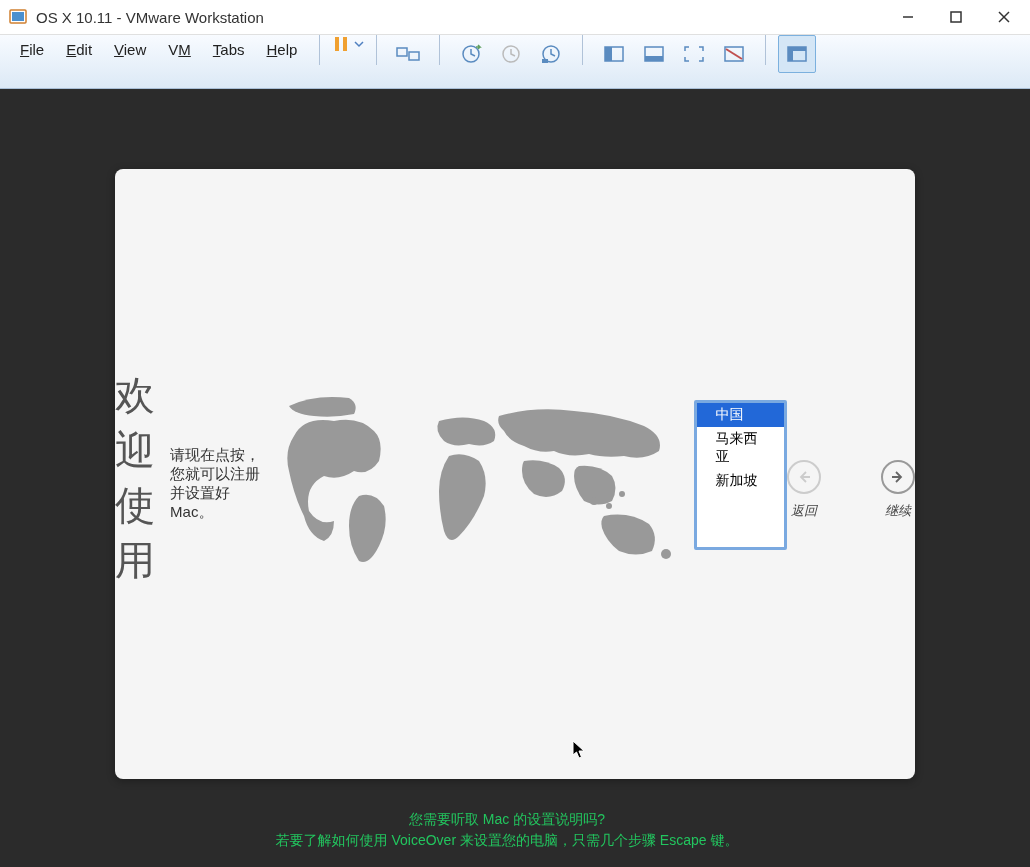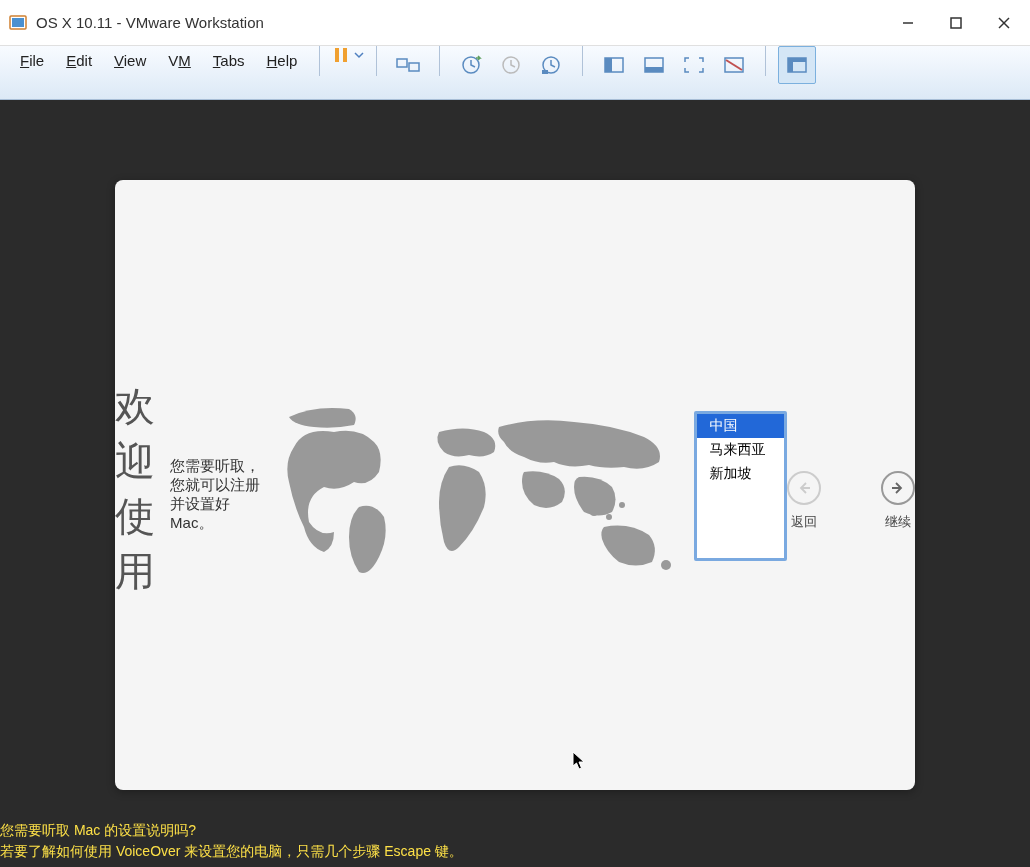--- a/index.html
+++ b/index.html
@@ -1,19 +1,19 @@
 <!DOCTYPE html>
 <html><head>
 <meta charset="utf-8">
 <style>
 * { margin: 0; padding: 0; box-sizing: border-box; font-family: "Segoe UI", Tahoma, sans-serif; }
 body { width: 1030px; height: 867px; overflow: hidden; background: #fff; }
 
 
-.titlebar { height: 46px; background: #fff; border-bottom: 1px solid #e0e0e0; display: flex; align-items: center; padding: 0 8px; }
+.titlebar { height: 35px; background: #fff; border-bottom: 1px solid #e0e0e0; display: flex; align-items: center; padding: 0 8px; }
 .titlebar .app-icon { width: 20px; height: 20px; margin-right: 8px; display: flex; align-items: center; justify-content: center; }
 .titlebar .title { font-size: 15px; color: #333; flex: 1; }
 .titlebar .win-controls { display: flex; gap: 28px; margin-right: 8px; }
 .titlebar .win-btn { width: 20px; height: 20px; display: flex; align-items: center; justify-content: center; cursor: pointer; font-size: 14px; color: #333; }
 
 
 .toolbar { height: 54px; background: linear-gradient(#f8fbff, #dce9f6); border-bottom: 1px solid #a8bed6; display: flex; align-items: flex-start; padding: 0 10px; gap: 2px; }
 .menu-item { padding: 6px 10px; font-size: 15px; color: #222; cursor: pointer; }
 .menu-item .ul { text-decoration: underline; }
 .tb-sep { width: 1px; height: 30px; background: #b0c2d8; margin: 0 10px; }
@@ -25,37 +25,37 @@
 .vm-area { height: 778px; background: #2b2b2b; display: flex; flex-direction: column; align-items: center; padding-top: 80px; position: relative; }
 
 
 .setup-window { width: 800px; height: 610px; background: #f5f5f5; border-radius: 8px; display: flex; flex-direction: row; align-items: center; padding: 20px 0; box-shadow: 0 2px 8px rgba(0,0,0,0.3); }
 .setup-title { font-size: 40px; font-weight: 300; color: #555; margin-top: 8px; letter-spacing: 2px; }
 .setup-subtitle { font-size: 15px; color: #333; margin-top: 20px; }
 .world-map { width: 430px; height: 210px; margin-top: 24px; display: flex; align-items: center; justify-content: center; }
 
 
 .country-list { width: 270px; height: 150px; background: #fff; border: 3px solid #7aa9e0; border-radius: 2px; margin-top: 2px; overflow: hidden; }
-.country-item { padding: 3px 12px; font-size: 14px; cursor: pointer; }
+.country-item { padding: 3px 18px; font-size: 14px; cursor: pointer; }
 .country-item.selected { background: #2268d8; color: #fff; }
 
 .show-all-row { width: 270px; display: flex; align-items: center; gap: 8px; margin-top: 14px; }
 .show-all-row input { width: 14px; height: 14px; }
 .show-all-row label { font-size: 14px; color: #444; }
 
 
 .nav-buttons { display: flex; gap: 60px; margin-top: 32px; }
-.nav-btn { display: flex; flex-direction: column; align-items: center; gap: 8px; cursor: pointer; }
+.nav-btn { display: flex; flex-direction: column; align-items: center; gap: 8px; cursor: pointer; font-style: italic; }
 .nav-circle { width: 34px; height: 34px; border: 2px solid #999; border-radius: 50%; display: flex; align-items: center; justify-content: center; }
 .nav-btn.disabled .nav-circle { border-color: #ccc; }
 .nav-btn.disabled { cursor: default; }
 .nav-label { font-size: 13px; color: #444; }
 
 
-.vm-footer { position: absolute; bottom: 16px; left: 0; right: 16px; color: #fde047; font-size: 14px; line-height: 1.5; }
+.vm-footer { position: absolute; bottom: 16px; left: 0; right: 16px; text-align: center; color: #22c55e; font-size: 14px; line-height: 1.5; }
 
 
 .cursor { position: absolute; width: 14px; height: 20px; pointer-events: none; }
 </style>
 </head>
 <body>
 
 <div class="titlebar">
   <div class="app-icon">
     <svg width="20" height="20" viewBox="0 0 20 20">
@@ -160,21 +160,21 @@
         <rect x="1" y="1" width="18" height="4" fill="#5a8bc0"></rect>
         <rect x="1" y="1" width="5" height="14" fill="#5a8bc0"></rect>
       </svg>
   </div>
 </div>
 
 <div class="vm-area">
 
   <div class="setup-window">
     <div class="setup-title">欢迎使用</div>
-    <div class="setup-subtitle">您需要听取，您就可以注册并设置好 Mac。</div>
+    <div class="setup-subtitle">请现在点按，您就可以注册并设置好 Mac。</div>
 
     <div class="world-map">
       <svg width="430" height="200" viewBox="0 0 430 200">
         <g fill="#999">
 
           <path d="M30 50 Q40 30 70 35 Q95 30 110 45 Q120 55 115 75 Q105 90 90 85 Q75 95 60 90 Q40 100 45 125 Q55 140 70 135 Q70 150 60 155 Q45 150 40 130 Q30 110 25 85 Q20 65 30 50 Z"></path>
           <path d="M95 110 Q110 105 120 120 Q125 140 115 160 Q105 180 95 175 Q85 160 85 140 Q85 120 95 110 Z"></path>
           <path d="M25 20 Q50 8 85 12 Q95 18 90 28 Q70 32 50 30 Q30 28 25 20 Z"></path>
           <path d="M175 35 Q200 28 220 35 Q235 42 230 55 Q220 62 205 58 Q190 62 180 55 Q170 45 175 35 Z"></path>
           <path d="M185 70 Q200 65 215 75 Q225 90 220 110 Q210 135 195 150 Q185 160 180 145 Q175 125 175 105 Q175 85 185 70 Z"></path>

